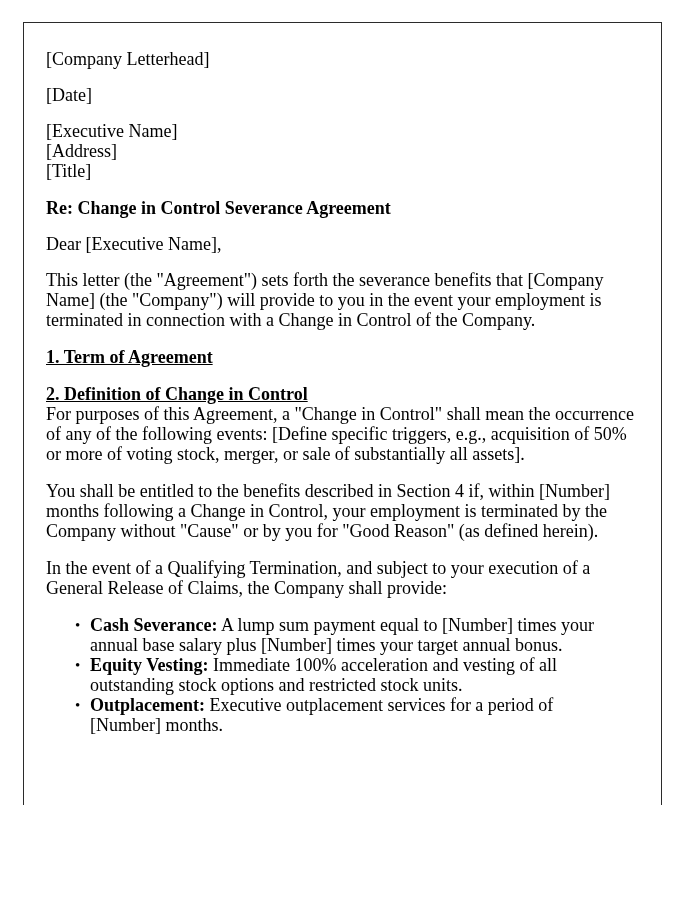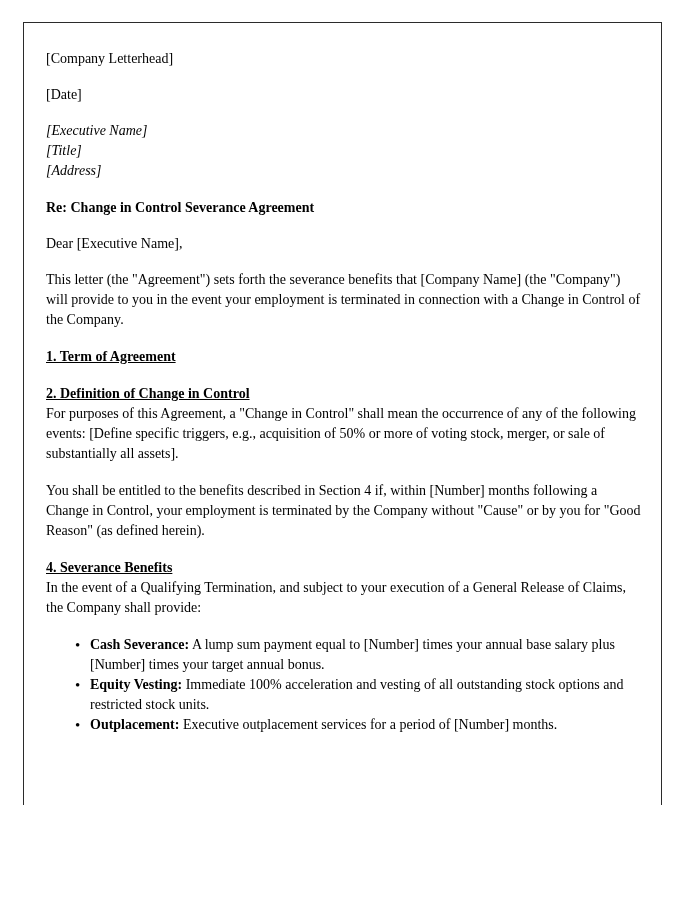--- a/index.html
+++ b/index.html
@@ -26,40 +26,39 @@
     box-sizing: border-box;
     overflow: hidden;
     background: #ffffff;
   }
 
   #doc-body {
     position: absolute;
     left: 22px;
     top: 26px;
     width: 595px;
-    font-size: 14px;
+    font-size: 18px;
     line-height: 20px;
     text-align: left;
   }
 
   .addr-line {
     margin: 0;
   }
 
   .letterhead {
     margin: 0 0 16px 0;
   }
 
   .date-line {
     margin: 16px 0 16px 0;
   }
 
   .addr-block {
     margin: 0 0 17px 0;
-    font-style: italic;
   }
 
   .subject-line {
     font-weight: bold;
     margin: 8px 0 16px 0;
   }
 
   .salutation {
     margin: 0 0 16px 0;
   }
@@ -112,22 +111,22 @@
 
 <div id="page-frame">
   <div id="doc-body">
 
     <p class="letterhead">[Company Letterhead]</p>
 
     <p class="date-line">[Date]</p>
 
     <div class="addr-block">
       <p class="addr-line">[Executive Name]</p>
+      <p class="addr-line">[Address]</p>
       <p class="addr-line">[Title]</p>
-      <p class="addr-line">[Address]</p>
     </div>
 
     <p class="subject-line">Re: Change in Control Severance Agreement</p>
 
     <p class="salutation">Dear [Executive Name],</p>
 
     <p class="intro-para">This letter (the "Agreement") sets forth the severance benefits that [Company Name] (the "Company") will provide to you in the event your employment is terminated in connection with a Change in Control of the Company.</p>
 
     <div class="section">
       <p class="section-heading">1. Term of Agreement</p>
@@ -136,21 +135,20 @@
     <div class="section">
       <p class="section-heading">2. Definition of Change in Control</p>
       <p class="section-text">For purposes of this Agreement, a "Change in Control" shall mean the occurrence of any of the following events: [Define specific triggers, e.g., acquisition of 50% or more of voting stock, merger, or sale of substantially all assets].</p>
     </div>
 
     <div class="section">
       <p class="section-text">You shall be entitled to the benefits described in Section 4 if, within [Number] months following a Change in Control, your employment is terminated by the Company without "Cause" or by you for "Good Reason" (as defined herein).</p>
     </div>
 
     <div class="section">
-      <p class="section-heading">4. Severance Benefits</p>
       <p class="section-text">In the event of a Qualifying Termination, and subject to your execution of a General Release of Claims, the Company shall provide:</p>
     </div>
 
     <ul class="benefit-list">
       <li class="benefit-item">
         <span class="benefit-term">Cash Severance:</span><span> A lump sum payment equal to [Number] times your annual base salary plus [Number] times your target annual bonus.</span>
       </li>
       <li class="benefit-item">
         <span class="benefit-term">Equity Vesting:</span><span> Immediate 100% acceleration and vesting of all outstanding stock options and restricted stock units.</span>
       </li>

